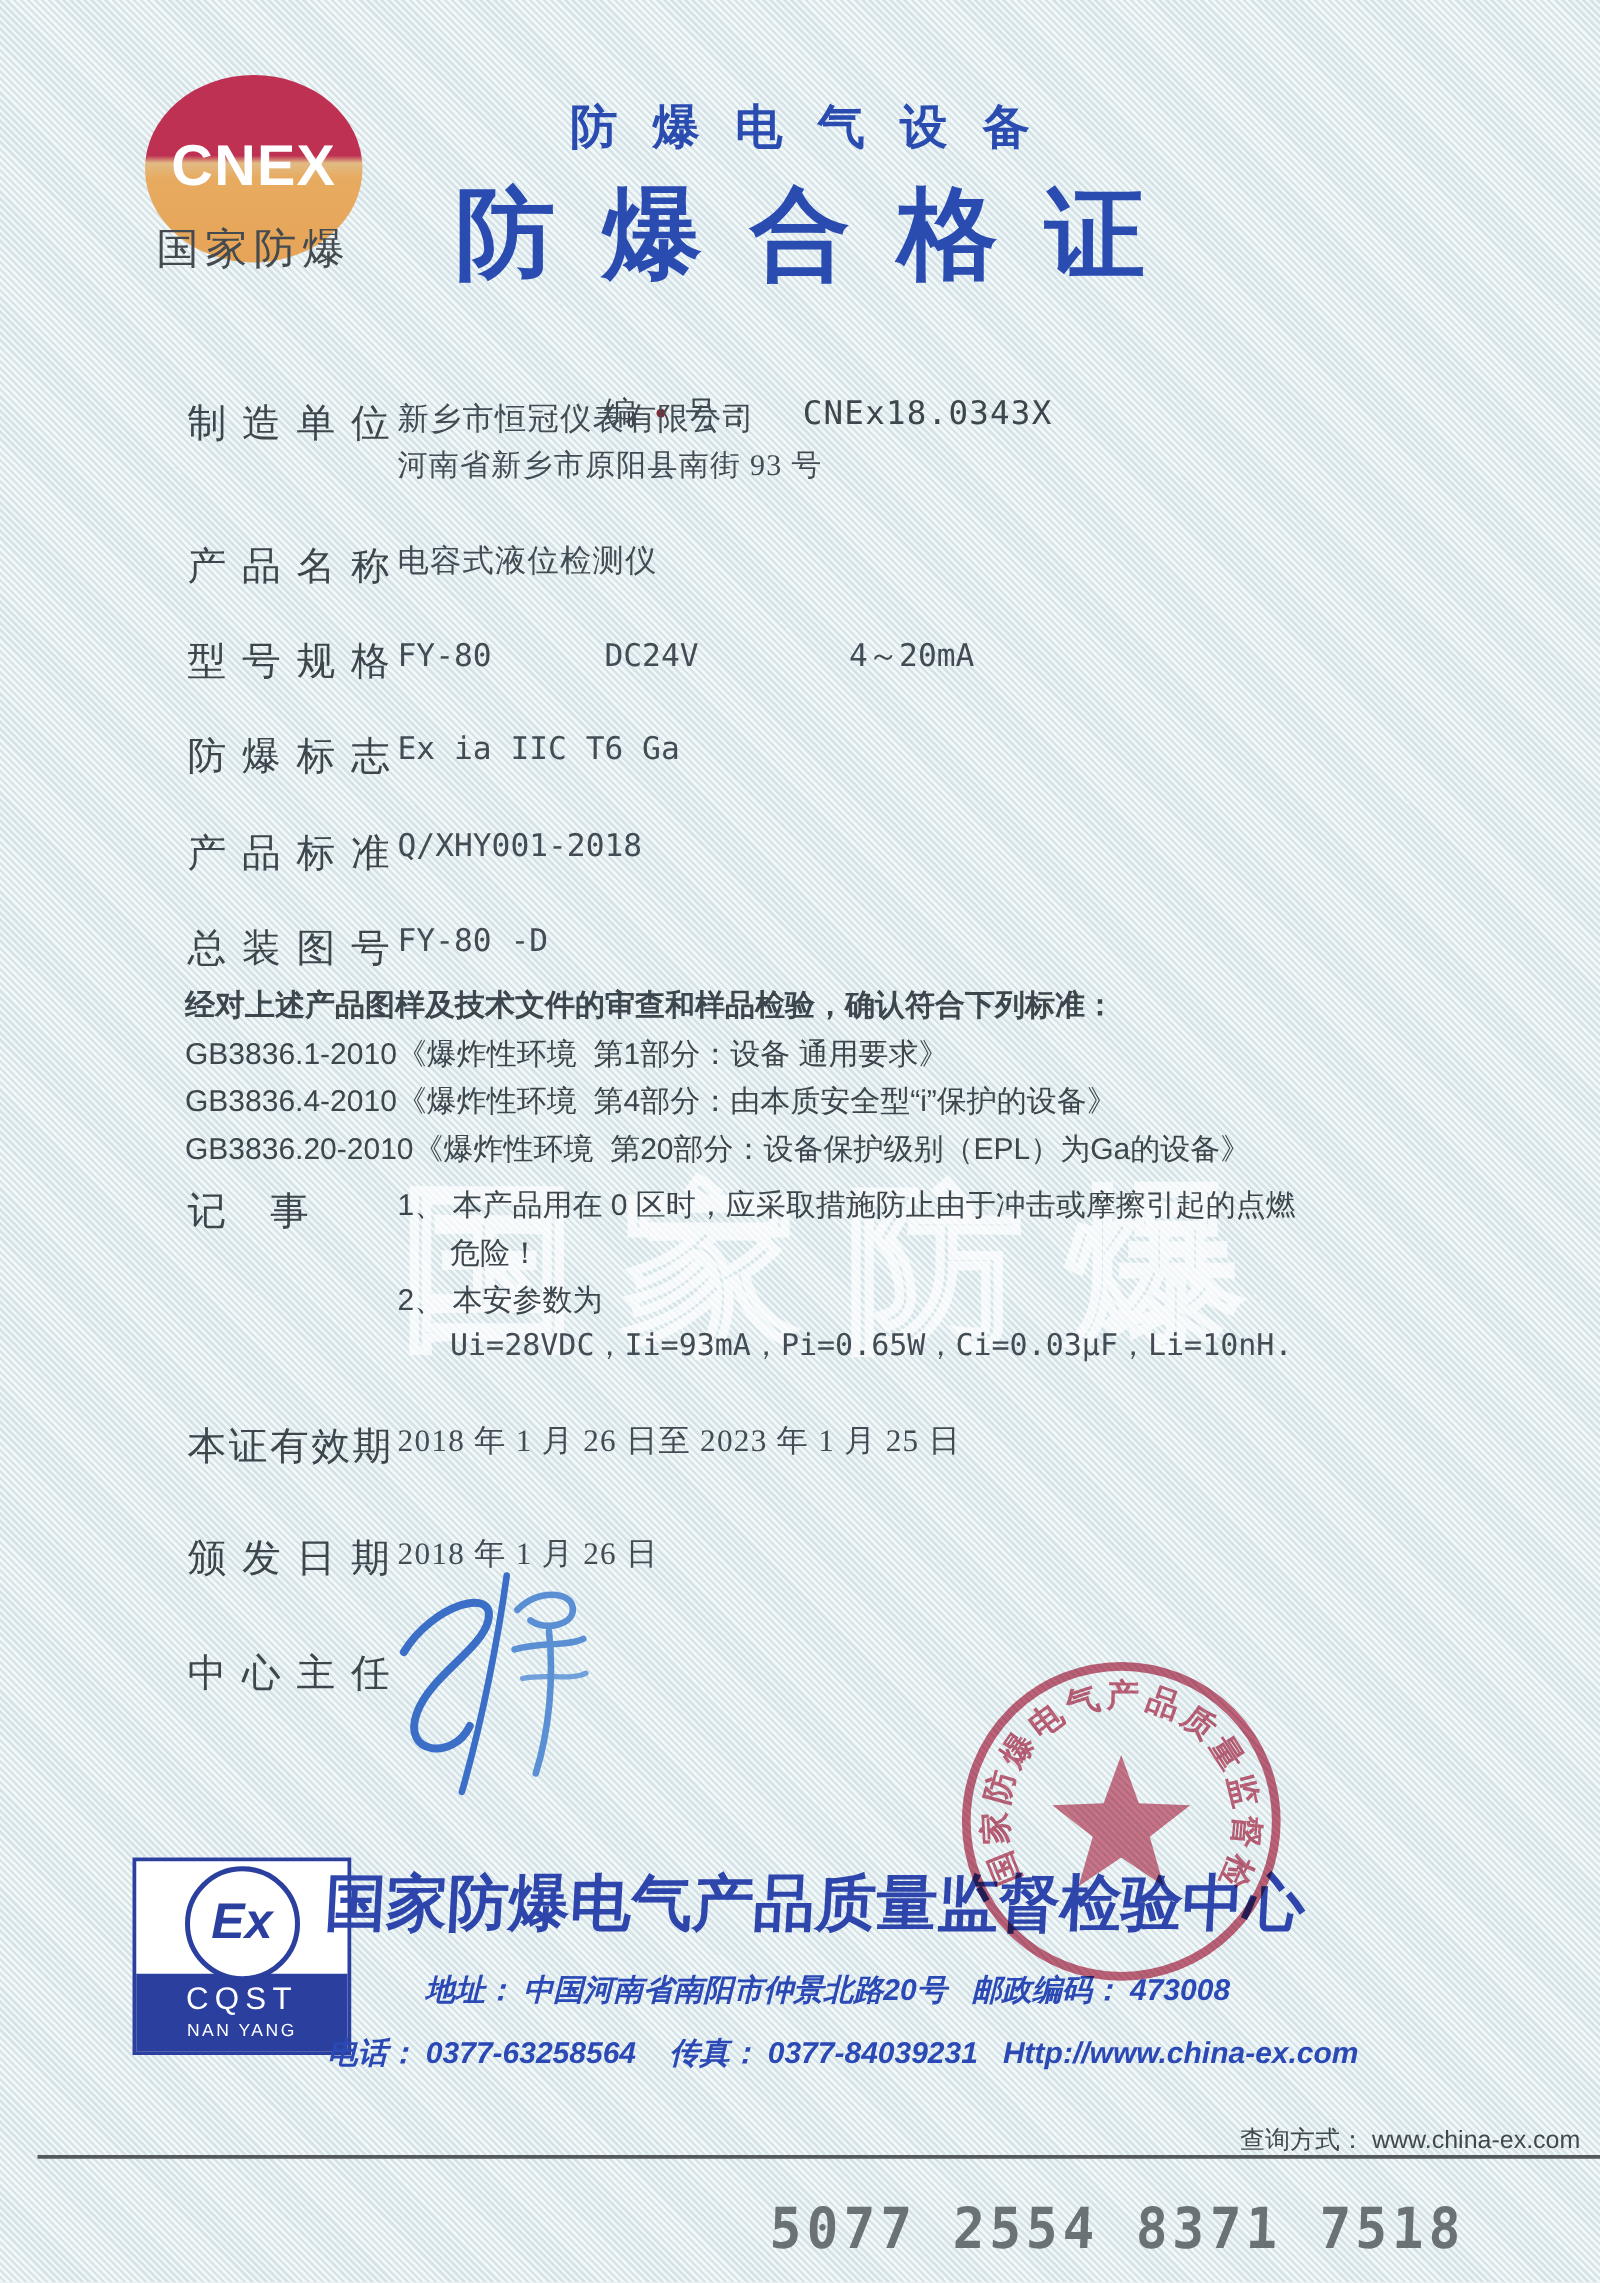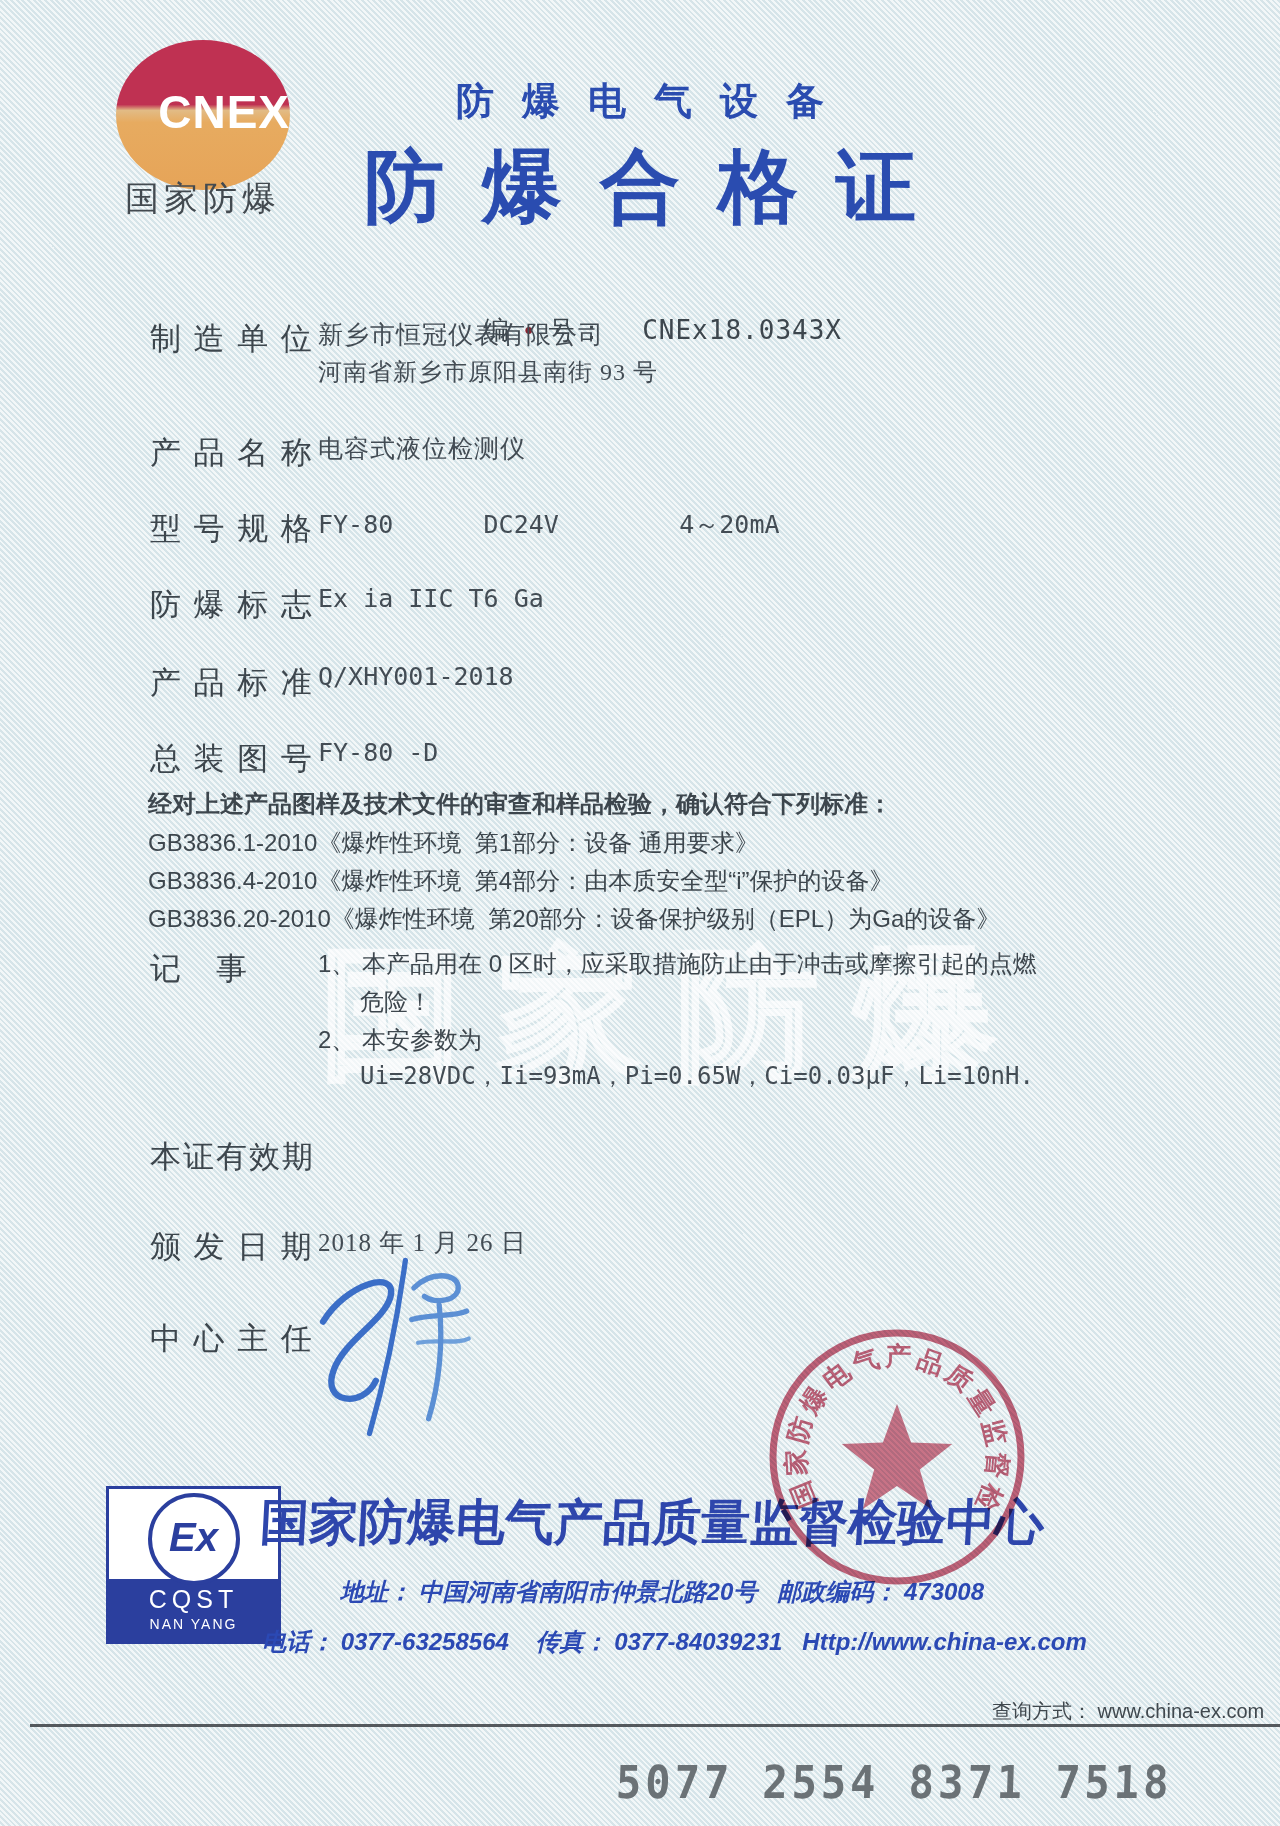--- a/index.html
+++ b/index.html
@@ -11,23 +11,23 @@
   }
   .page{
     position:absolute;inset:0;
     background-color:#e3edf0;
     background-image:repeating-linear-gradient(45deg, rgba(255,255,255,.55) 0 2px, rgba(184,208,216,.30) 2px 4px);
     overflow:hidden;
   }
   .abs{position:absolute;}
   
   .cnex-oval{
-    left:116px;top:40px;width:174px;height:150px;border-radius:50%;
+    left:116px;top:60px;width:174px;height:150px;border-radius:50%;
     background:linear-gradient(180deg,#bf3152 0%,#bf3152 43%,#e2bb85 47%,#e7ab60 55%,#e6a458 100%);
-    display:flex;align-items:center;justify-content:flex-end;
+    display:flex;align-items:center;justify-content:center;
   }
   .cnex-text{color:#fff;font-weight:bold;font-size:46px;letter-spacing:1px;margin-top:-6px;}
   .cnex-sub{left:112px;top:176px;width:182px;text-align:center;font-size:34px;color:#434a50;letter-spacing:5px;font-weight:500;}
   .supertitle{left:0;top:76px;width:1280px;text-align:center;color:#2a4cb0;font-weight:bold;
     font-size:38px;letter-spacing:28px;text-indent:28px;}
   .maintitle{left:0;top:134px;width:1280px;text-align:center;color:#2a4cb0;font-weight:bold;
     font-size:80px;letter-spacing:38px;text-indent:38px;}
   .numline{left:0;top:282px;width:1280px;text-align:center;font-size:26px;color:#3d464d;letter-spacing:4px;white-space:pre;}
   .numline .dot{color:#8a2430;}
   .numline .mono{font-family:"DejaVu Sans Mono",monospace;letter-spacing:1px;}
@@ -105,20 +105,21 @@
   <div class="abs para content" style="top:865px">GB3836.4-2010《爆炸性环境  第4部分：由本质安全型“i”保护的设备》</div>
   <div class="abs para content" style="top:903px">GB3836.20-2010《爆炸性环境  第20部分：设备保护级别（EPL）为Ga的设备》</div>
 
   <div class="abs label content" style="top:948px">记　事</div>
   <div class="abs para content" style="left:318px;top:948px">1、 本产品用在 0 区时，应采取措施防止由于冲击或摩擦引起的点燃</div>
   <div class="abs para content" style="left:360px;top:986px">危险！</div>
   <div class="abs para content" style="left:318px;top:1024px">2、 本安参数为</div>
   <div class="abs value content" style="left:360px;top:1060px;font-size:24px">Ui=28VDC，Ii=93mA，Pi=0.65W，Ci=0.03μF，Li=10nH.</div>
 
   <div class="abs label content" style="top:1136px">本证有效期</div>
+  <div class="abs value cjkvalue content" style="top:1136px">2018 年 1 月 26 日至 2023 年 1 月 25 日</div>
 
   <div class="abs label content" style="top:1226px">颁 发 日 期</div>
   <div class="abs value cjkvalue content" style="top:1226px">2018 年 1 月 26 日</div>
 
   <div class="abs label content" style="top:1318px">中 心 主 任</div>
   <svg class="abs signature" viewBox="0 0 170 180">
     <g fill="none" stroke-linecap="round" stroke-linejoin="round">
       <path d="M14 66 C36 30 84 16 78 42 C73 64 34 84 24 112 C12 144 52 148 64 122" stroke="#3b6ec7" stroke-width="6"></path>
       <path d="M92 8 C86 52 74 116 58 172" stroke="#3b6ec7" stroke-width="5"></path>
       <path d="M100 34 C116 18 140 20 142 32 C144 46 120 50 110 42" stroke="#5b8fd4" stroke-width="5"></path>

